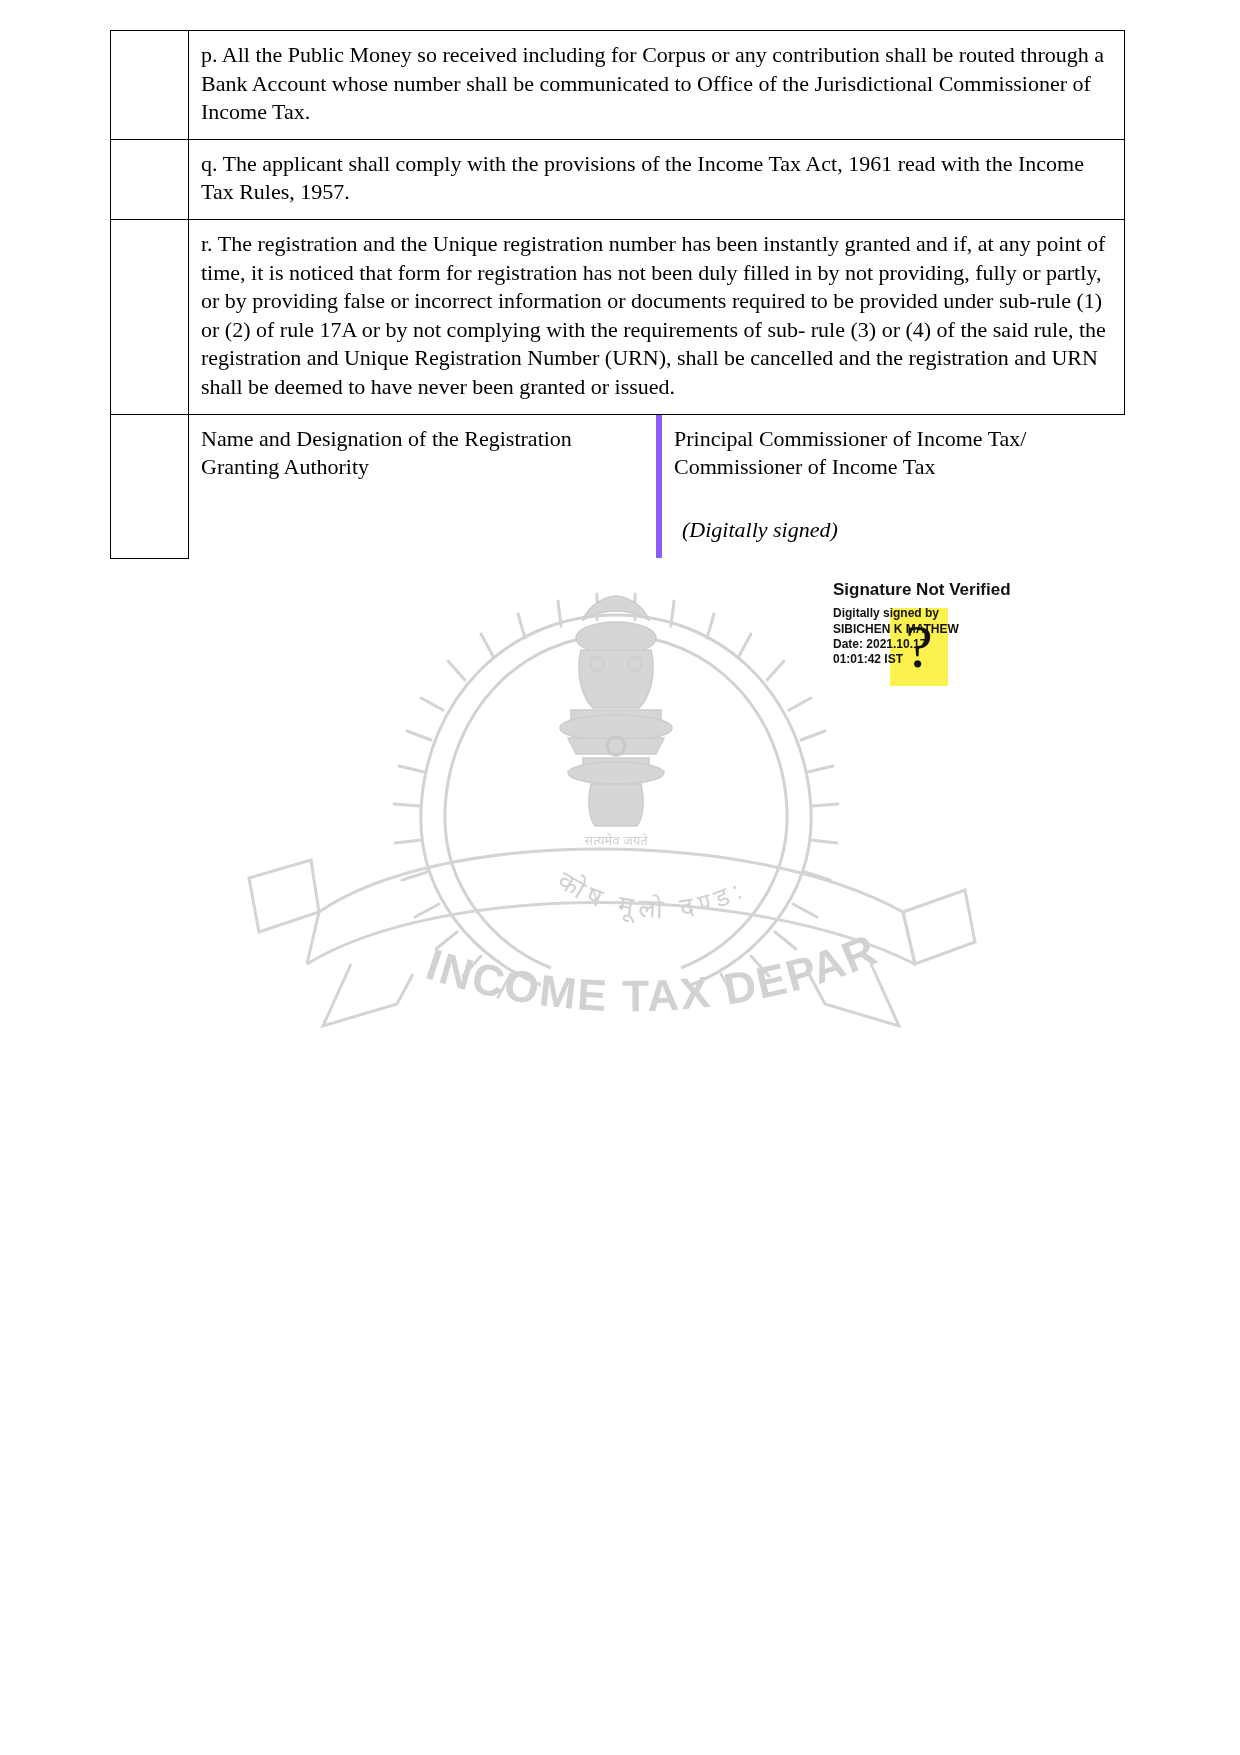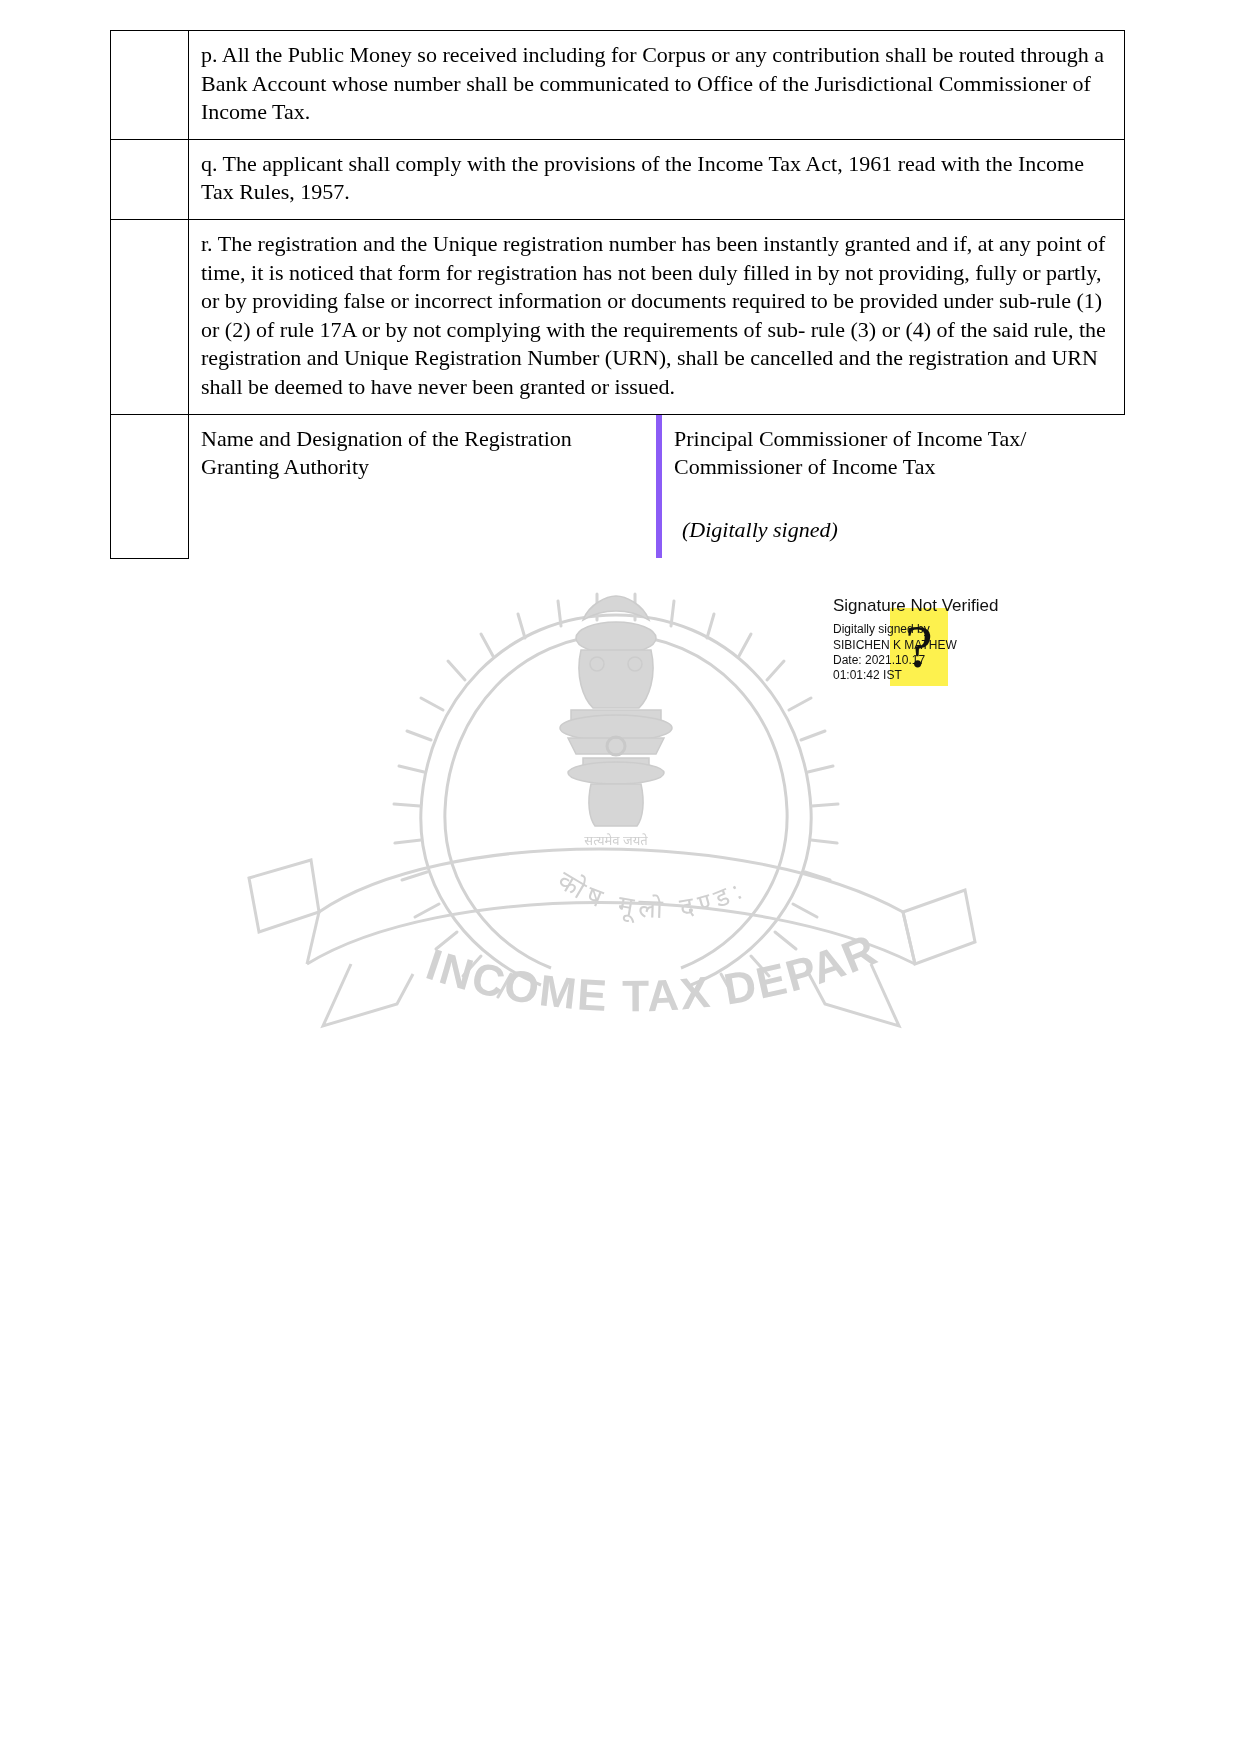--- a/index.html
+++ b/index.html
@@ -67,24 +67,25 @@
   .emblem-wrap svg {
     width: 100%;
     height: 100%;
     display: block;
   }
 
   
   .sig-block {
     position: absolute;
     left: 833px;
-    top: 595px;
+    top: 579px;
     width: 240px;
     font-family: "Liberation Sans", sans-serif;
     color: #111;
+    font-weight: bold;
   }
   .sig-title {
     font-size: 17px;
     line-height: 1.25;
     margin-bottom: 6px;
     white-space: nowrap;
   }
   .sig-lines {
     font-size: 12px;
     line-height: 1.28;

